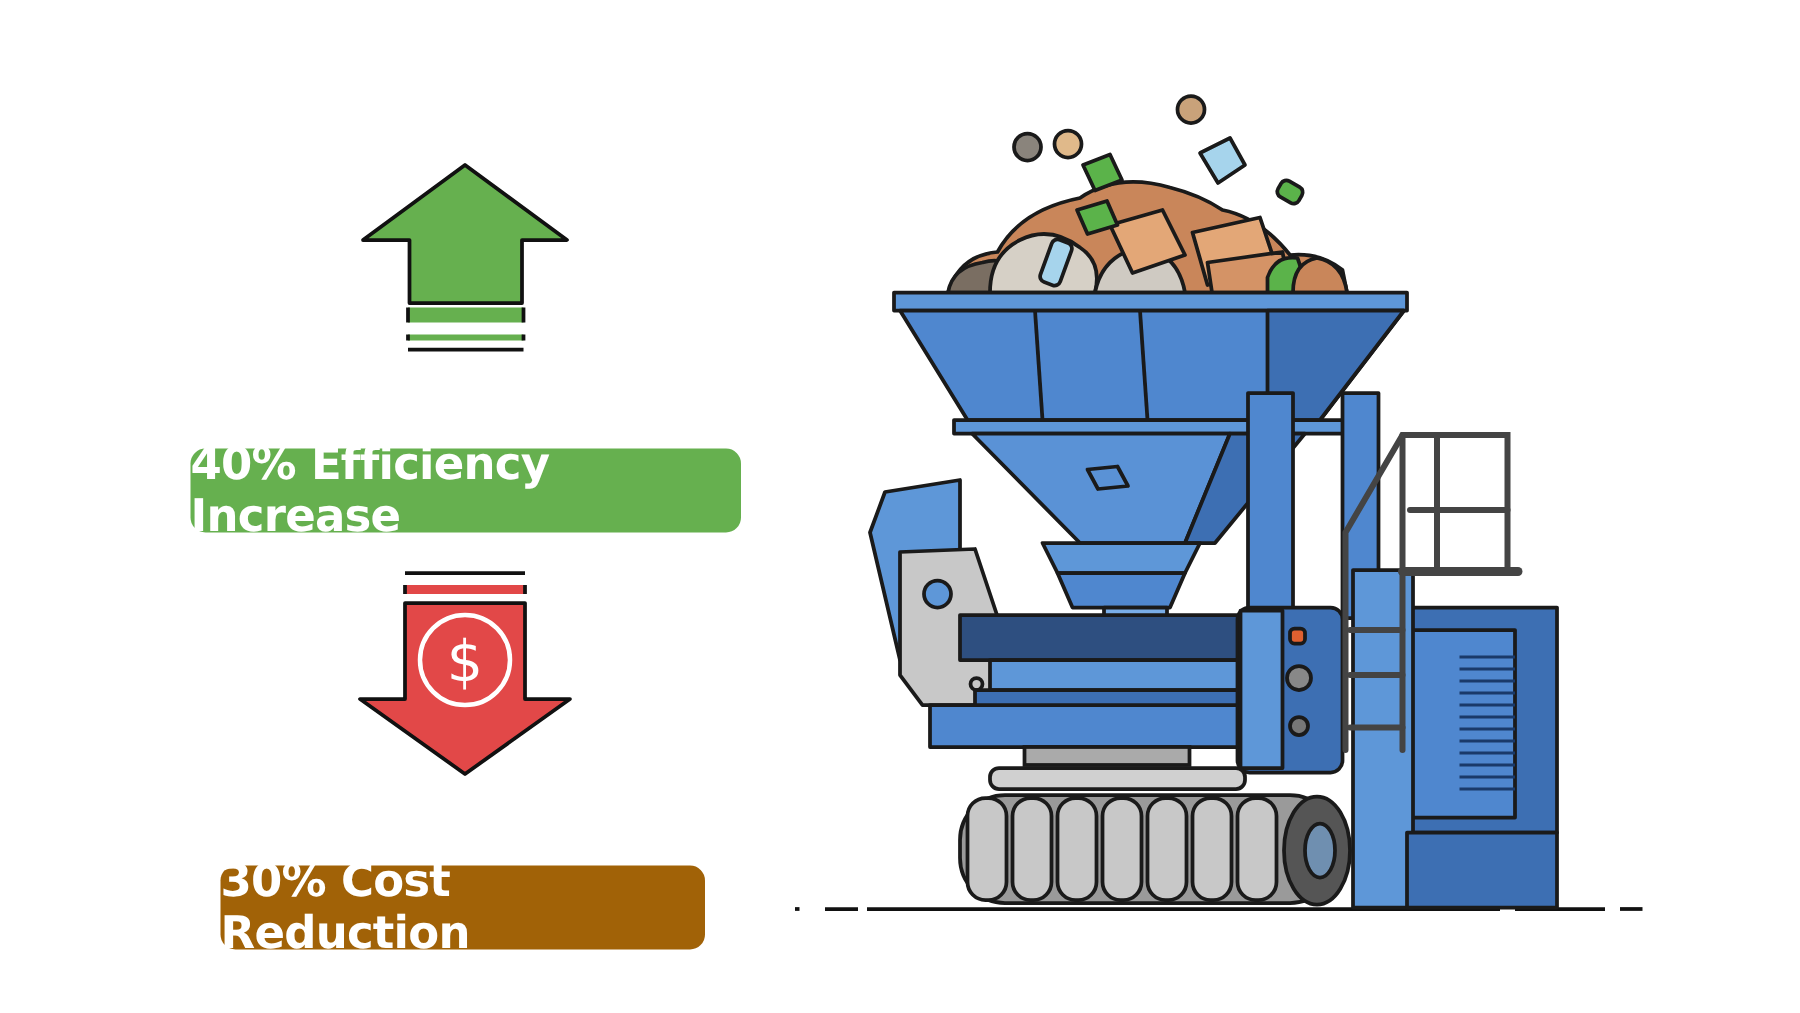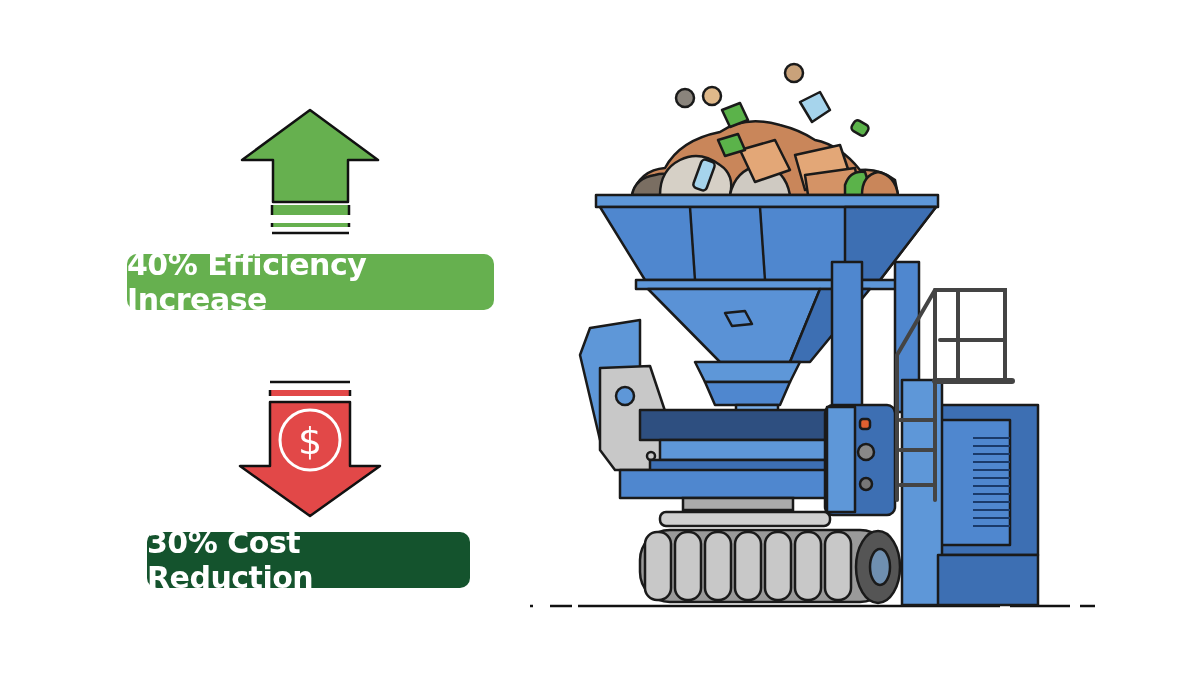--- a/index.html
+++ b/index.html
@@ -1,20 +1,20 @@
 <!DOCTYPE html>
 <html><head>
 <meta charset="utf-8">
 <style>
   html,body{margin:0;padding:0;}
   body{width:1200px;height:675px;background:#ffffff;position:relative;overflow:hidden;font-family:"DejaVu Sans","Liberation Sans",sans-serif;}
   .abs{position:absolute;}
-  .badge{position:absolute;border-radius:10px;color:#fff;font-weight:bold;font-size:30px;display:flex;align-items:center;justify-content:center;letter-spacing:-0.5px;}
+  .badge{position:absolute;border-radius:10px;color:#fff;font-weight:bold;font-size:30px;display:flex;align-items:center;justify-content:center;letter-spacing:-0.5px;margin-top:45px;}
   .badge-green{left:127px;top:254px;width:367px;height:56px;background:#66b04f;}
-  .badge-red{left:147px;top:532px;width:323px;height:56px;background:#14532d;}
+  .badge-red{left:147px;top:532px;width:323px;height:56px;background:#a16207;}
 </style>
 </head>
 <body>
 
 <svg class="abs" style="left:238px;top:105px" width="145" height="135" viewBox="0 0 145 135">
   <polygon points="72,5 140,55 110,55 110,97 35,97 35,55 4,55" fill="#66b04f" stroke="#111" stroke-width="2.5" stroke-linejoin="round"></polygon>
   <rect x="34" y="100" width="77" height="10" fill="#66b04f"></rect>
   <line x1="34" y1="100" x2="34" y2="110" stroke="#111" stroke-width="2.5"></line>
   <line x1="111" y1="100" x2="111" y2="110" stroke="#111" stroke-width="2.5"></line>
   <rect x="34" y="118" width="77" height="4" fill="#66b04f"></rect>

